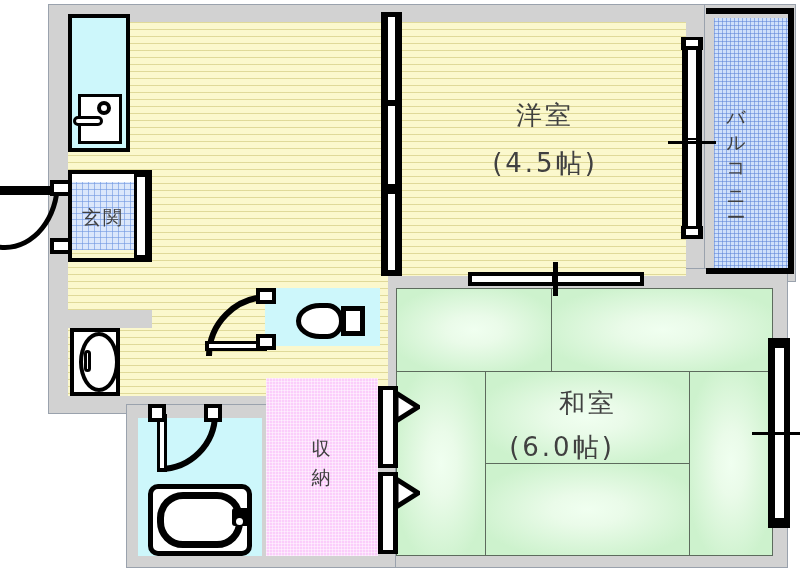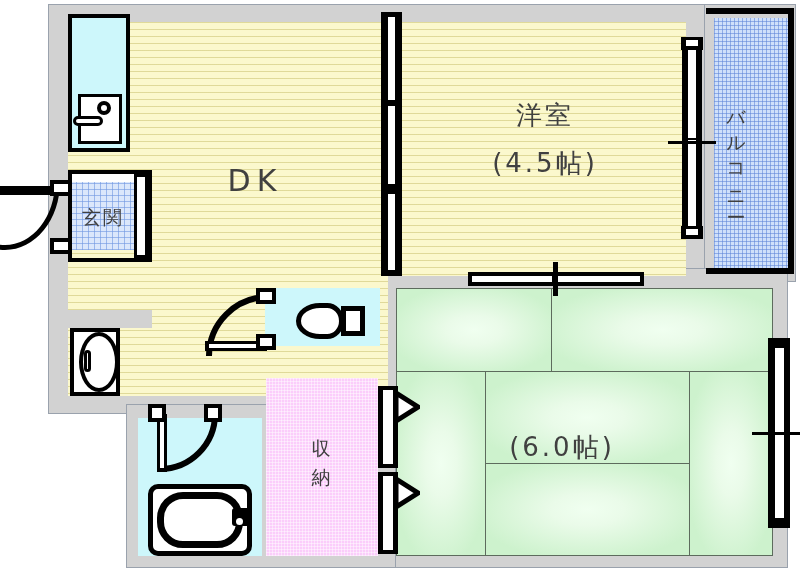--- a/index.html
+++ b/index.html
@@ -175,25 +175,25 @@
   <div class="abs" style="left:378px;top:472px;width:20px;height:82px;background:#000;"></div>
   <div class="abs" style="left:383px;top:476px;width:10px;height:74px;background:#fff;"></div>
 
   <svg class="abs" style="left:394px;top:391px;width:26px;height:32px;" viewBox="0 0 26 32">
     <polygon points="2,2 24,16 2,30" fill="#ffffff" stroke="#000000" stroke-width="5"></polygon>
   </svg>
   <svg class="abs" style="left:394px;top:477px;width:26px;height:32px;" viewBox="0 0 26 32">
     <polygon points="2,2 24,16 2,30" fill="#ffffff" stroke="#000000" stroke-width="5"></polygon>
   </svg>
 
-  <div class="abs lbl lbl-dk" style="left:190px;top:163px;width:130px;">DK</div>
 
   <div class="abs lbl lbl-room" style="left:470px;top:100px;width:150px;">洋室</div>
   <div class="abs lbl lbl-room" style="left:455px;top:148px;width:180px;">(4.5帖)</div>
 
+  <div class="abs lbl lbl-room" style="left:513px;top:388px;width:150px;">和室</div>
   <div class="abs lbl lbl-room" style="left:472px;top:432px;width:180px;">(6.0帖)</div>
 
   <div class="abs lbl lbl-sm" style="left:73px;top:206px;width:60px;">玄関</div>
 
   <div class="abs lbl lbl-stack" style="left:302px;top:434px;width:40px;">収</div>
   <div class="abs lbl lbl-stack" style="left:302px;top:463px;width:40px;">納</div>
 
   <div class="abs lbl lbl-vert" style="left:724px;top:84px;width:24px;height:140px;">バルコニー</div>
 
 </div>

